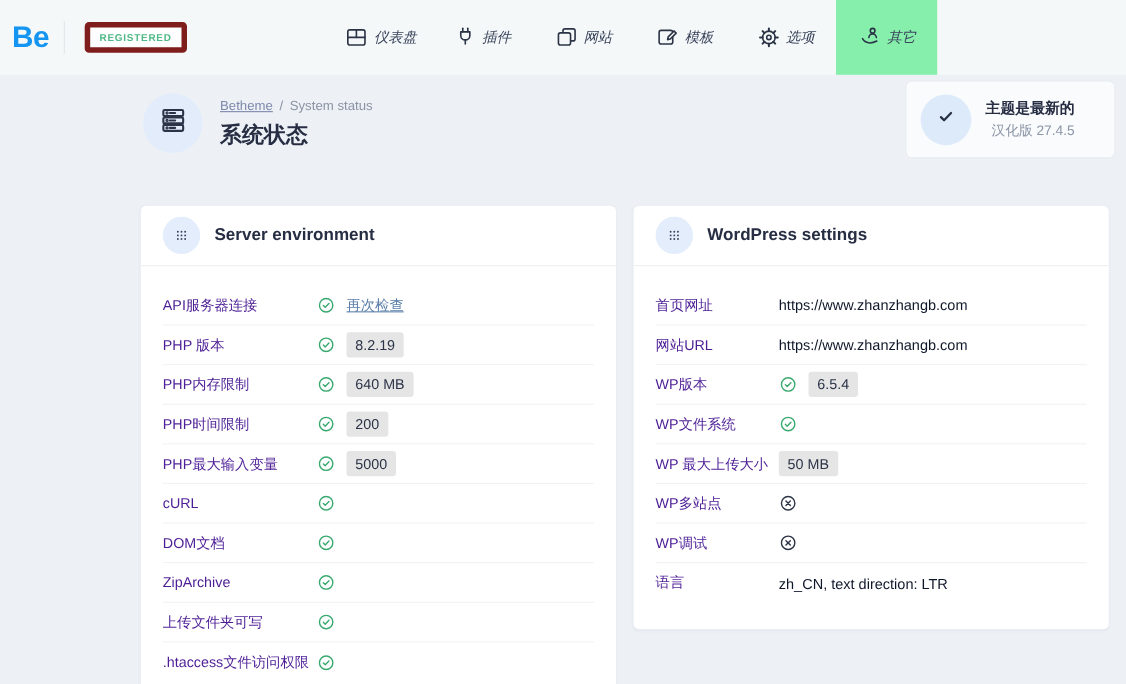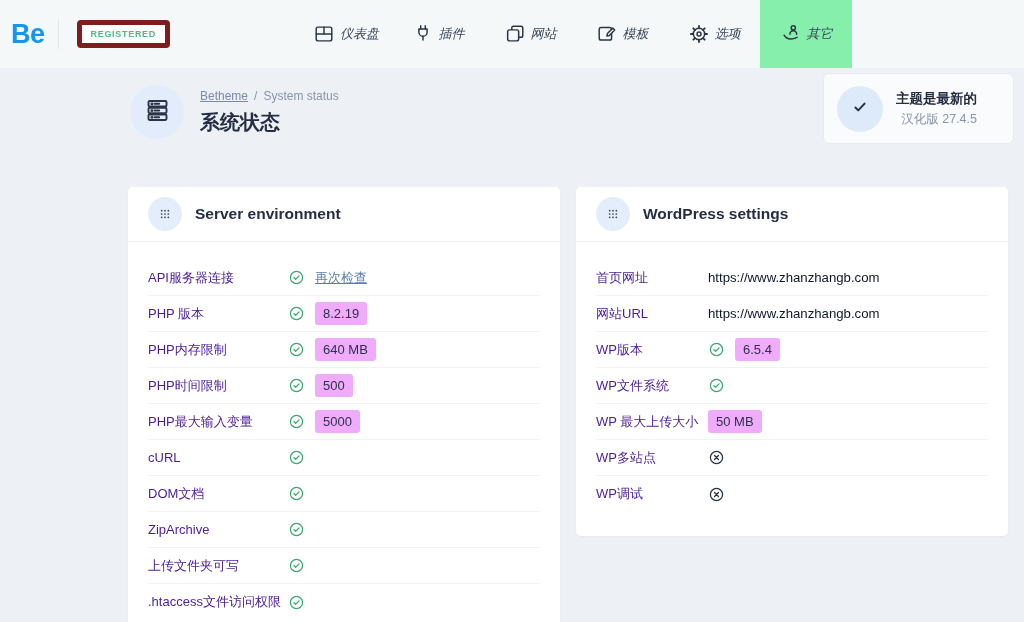--- a/index.html
+++ b/index.html
@@ -36,21 +36,21 @@
   .panel-icon-circle { width:34px; height:34px; border-radius:50%; background:#e4edfb; display:flex; align-items:center; justify-content:center; flex:none; }
   .panel-title { font-size:15.5px; font-weight:bold; color:#272e43; }
   .rows { padding:18px 20px 6px; }
   .panel-right .rows { padding-bottom:24px; }
   .row { height:36px; display:flex; align-items:center; border-bottom:1px solid #f1f2f5; }
   .row:last-child { border-bottom:none; }
   .row-label { width:140px; flex:none; font-size:13px; color:#4c1d95; }
   .panel-right .row-label { width:112px; }
   .row-vals { display:flex; align-items:center; gap:10px; }
   .status-icon { display:flex; }
-  .badge { background:#f0abfc; border-radius:3px; padding:4px 8px; font-size:13px; color:#2b3347; font-weight:500; }
+  .badge { background:#e5e5e5; border-radius:3px; padding:4px 8px; font-size:13px; color:#2b3347; font-weight:500; }
   .row-link { font-size:13px; color:#5d80aa; text-decoration:underline; cursor:pointer; }
   .value-text { font-size:13.2px; color:#0f172a; }
 </style>
 </head>
 <body>
 
 <header class="topbar">
   <div class="logo">Be</div>
   <div class="logo-divider"></div>
   <div class="registered">REGISTERED</div>
@@ -215,21 +215,21 @@
         </div>
         <div class="row">
           <span class="row-label">PHP时间限制</span>
           <span class="row-vals">
             <span class="status-icon">
               <svg width="17" height="17" viewBox="0 0 24 24" fill="none" stroke="#3aa96f" stroke-width="1.8" stroke-linecap="round" stroke-linejoin="round">
                 <circle cx="12" cy="12" r="8.6"></circle>
                 <path d="M8.4 12.3l2.4 2.4 4.8-5"></path>
               </svg>
             </span>
-            <span class="badge">500</span>
+            <span class="badge">200</span>
           </span>
         </div>
         <div class="row">
           <span class="row-label">PHP最大输入变量</span>
           <span class="row-vals">
             <span class="status-icon">
               <svg width="17" height="17" viewBox="0 0 24 24" fill="none" stroke="#3aa96f" stroke-width="1.8" stroke-linecap="round" stroke-linejoin="round">
                 <circle cx="12" cy="12" r="8.6"></circle>
                 <path d="M8.4 12.3l2.4 2.4 4.8-5"></path>
               </svg>
@@ -368,15 +368,21 @@
           <span class="row-label">WP调试</span>
           <span class="row-vals">
             <span class="status-icon">
               <svg width="17" height="17" viewBox="0 0 24 24" fill="none" stroke="#2b3344" stroke-width="1.8" stroke-linecap="round">
                 <circle cx="12" cy="12" r="8.6"></circle>
                 <path d="M9.2 9.2l5.6 5.6M14.8 9.2l-5.6 5.6"></path>
               </svg>
             </span>
           </span>
         </div>
+        <div class="row">
+          <span class="row-label">语言</span>
+          <span class="row-vals">
+            <span class="value-text">zh_CN, text direction: LTR</span>
+          </span>
+        </div>
       </div>
     </section>
   </main>
 
 </body></html>

